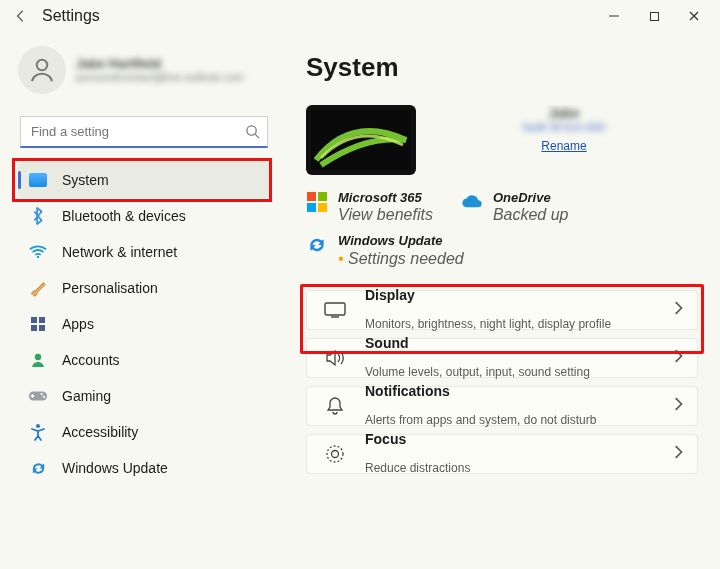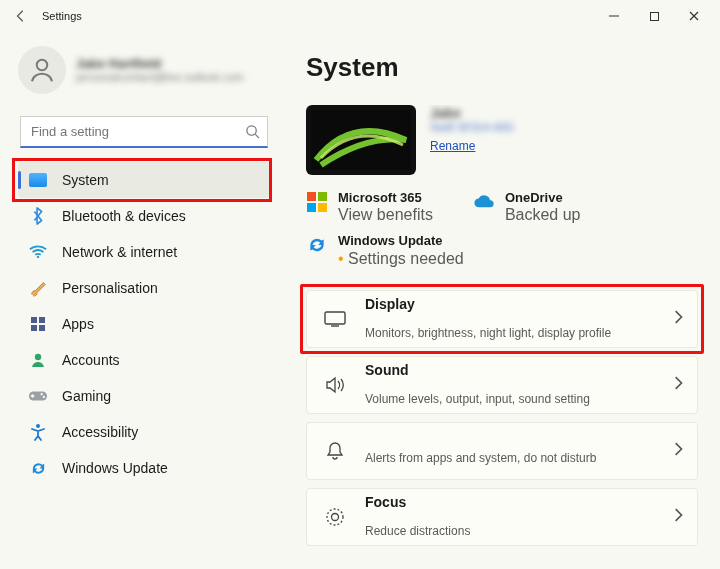--- a/index.html
+++ b/index.html
@@ -1,19 +1,19 @@
 <!DOCTYPE html>
 <html><head>
 <meta charset="utf-8">
 <style>
   * { box-sizing: border-box; font-family: "Segoe UI", sans-serif; }
   body { margin: 0; background: #f6f8f1; width: 720px; height: 569px; overflow: hidden; color: #1b1b1b; }
   .titlebar { height: 32px; display: flex; align-items: center; padding: 0 6px 0 12px; }
   .titlebar .back { width: 18px; height: 18px; display:flex; align-items:center; justify-content:center; color:#555; margin-right: 12px; }
-  .titlebar .title { font-size: 11px; color:#222; }
+  .titlebar .title { font-size: 16px; color:#222; }
   .winbtns { margin-left:auto; display:flex; }
   .winbtn { width: 40px; height: 28px; display:flex; align-items:center; justify-content:center; color:#333; }
   .content { display:flex; height: calc(569px - 32px); }
   .sidebar { width: 280px; padding: 14px 10px 0 18px; position:relative; overflow:hidden; }
   .user { display:flex; align-items:center; margin-bottom: 22px; }
   .avatar { width:48px; height:48px; border-radius:50%; background:#e7e9e2; display:flex; align-items:center; justify-content:center; margin-right:10px; }
   .avatar svg { width:30px; height:30px; color:#7a7a7a; }
   .blur-line { filter: blur(3px); color:#666; }
   .user-name { font-size:13px; font-weight:600; color:#444; line-height:1.1; }
   .user-mail { font-size:11px; color:#777; }
@@ -23,32 +23,32 @@
   .nav { list-style:none; margin:0; padding:0; }
   .nav li { display:flex; align-items:center; height:36px; padding-left:10px; border-radius:4px; font-size:14px; color:#1b1b1b; }
   .nav li .icon { width:20px; height:20px; margin-right:14px; display:flex; align-items:center; justify-content:center; }
   .nav li.active { background:#e9ebe2; position:relative; }
   .nav li.active::before { content:""; position:absolute; left:0; top:9px; bottom:9px; width:3px; background:#3b6fd9; border-radius:2px; }
   .sidebar .highlight { position:absolute; border:3px solid #e11; pointer-events:none; }
   .main { flex:1; padding: 14px 22px 0 26px; overflow:hidden; }
   .page-title { font-size:26px; font-weight:600; margin: 6px 0 22px 0; }
   .desktop { width:110px; height:70px; border-radius:6px; background:#101010; display:flex; align-items:center; justify-content:center; overflow:hidden; float:left; margin-right:14px; }
   .desktop svg { width:100px; height:60px; }
-  .device { overflow:hidden; margin-bottom:16px; }
+  .device { overflow:hidden; margin-bottom:16px;text-align:center; }
   .device .dn { font-size:14px; font-weight:600; color:#555; filter:blur(3px); }
   .device .dm { font-size:11px; color:#4a6dd0; filter:blur(3px); }
   .device .rename { font-size:12px; color:#1a4fc2; text-decoration:underline; margin-top:6px; display:inline-block; }
-  .infobar { clear:both; display:flex; flex-wrap:wrap; gap:0 40px; margin-bottom:10px; }
+  .infobar { clear:both; display:flex; flex-wrap:wrap; gap:0 28px; margin-bottom:10px;font-style:italic; }
   .info { display:flex; align-items:flex-start; margin-bottom:10px; }
   .info .ic { width:22px; height:22px; margin-right:10px; display:flex; align-items:center; justify-content:center; }
   .info .tt { font-size:13px; font-weight:600; line-height:1.1; }
   .info .st { font-size:16px; color:#5a5a5a; margin-top:1px; }
   .info .st.dot::before { content:"• "; color:#f2a500; }
   .cards { margin-top: 12px; position:relative; }
-  .card { background:#fbfdf6; border:1px solid #e8eae0; border-radius:4px; height:58px; display:flex; align-items:center; padding:0 14px; margin-bottom:8px; }
+  .card { background:#fbfdf6; border:1px solid #e8eae0; border-radius:4px; height:40px; display:flex; align-items:center; padding:0 14px; margin-bottom:8px; }
   .card .cic { width:28px; display:flex; align-items:center; justify-content:center; margin-right:16px; color:#444; }
   .card .ctitle { font-size:14px; font-weight:600; line-height:1.1; }
   .card .csub { font-size:12px; color:#5a5a5a; margin-top:14px; }
   .card .chev { margin-left:auto; color:#555; }
   .highlight-card { position:absolute; left:-6px; right:-6px; top:-6px; height:70px; border:3px solid #e11; pointer-events:none; border-radius:2px; }
   
   .i-system { background:linear-gradient(#4fb4ff,#1a8ae6); border-radius:2px; }
   .ms365 { display:grid; grid-template-columns:9px 9px; grid-template-rows:9px 9px; gap:2px; }
   .ms365 span:nth-child(1){background:#f25022;} .ms365 span:nth-child(2){background:#7fba00;}
   .ms365 span:nth-child(3){background:#00a4ef;} .ms365 span:nth-child(4){background:#ffb900;}
@@ -282,20 +282,21 @@
             </svg></div>
       </div>
 
       <div class="card">
         <div class="cic">
             <svg width="18" height="20" viewBox="0 0 18 20">
               <path d="M9 2a5 5 0 015 5v4l2 3H2l2-3V7a5 5 0 015-5zM7 16a2 2 0 004 0" fill="none" stroke="currentColor" stroke-width="1.3"></path>
             </svg>
           </div>
         <div>
+            <div class="ctitle">Notifications</div>
             <div class="csub">Alerts from apps and system, do not disturb</div>
           </div>
         <div class="chev"><svg width="10" height="14" viewBox="0 0 8 12">
               <path d="M2 1l5 5-5 5" fill="none" stroke="currentColor" stroke-width="1.4"></path>
             </svg></div>
       </div>
 
       <div class="card">
         <div class="cic">
             <svg width="20" height="20" viewBox="0 0 20 20">

